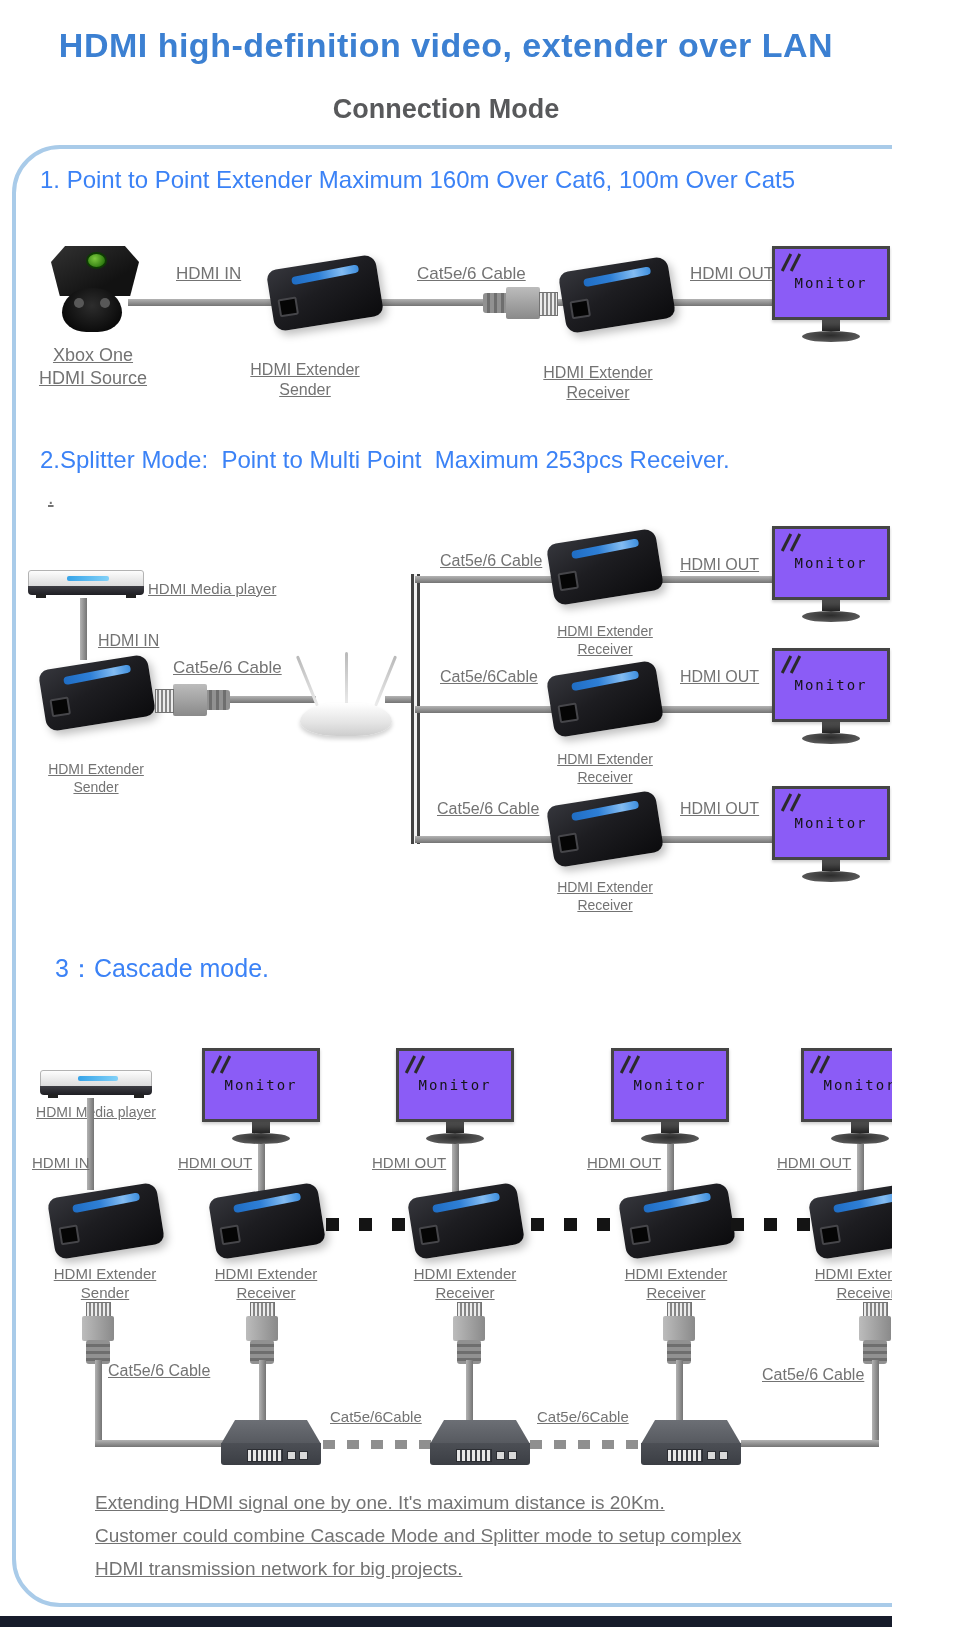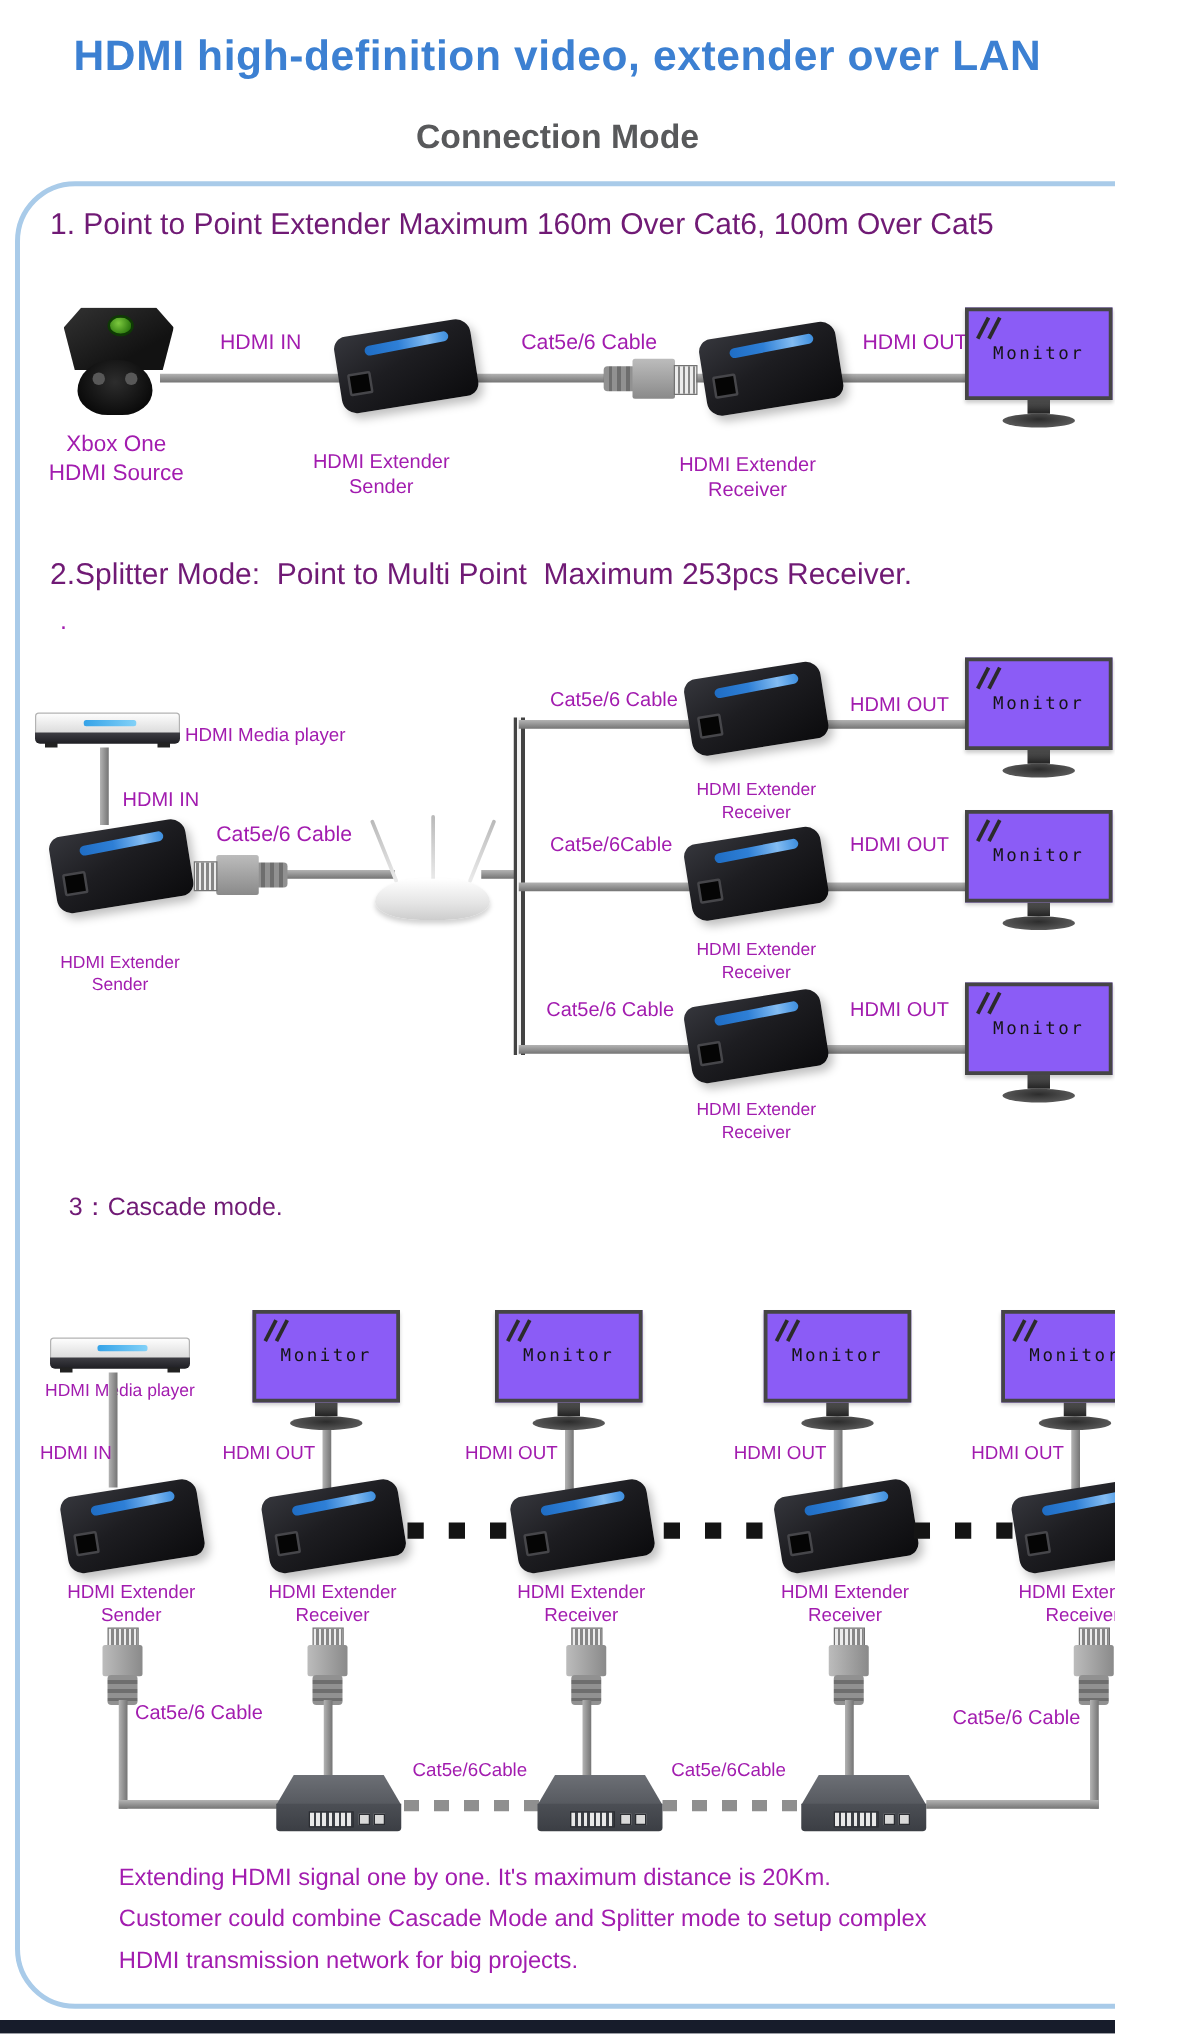--- a/index.html
+++ b/index.html
@@ -10,22 +10,22 @@
            font-size:34px; font-weight:bold; color:var(--title-blue,#3c80d2); letter-spacing:0.5px; }
   .subtitle { position:absolute; left:0; top:94px; width:100%; margin:0; text-align:center;
               font-size:27px; font-weight:bold; color:var(--subtitle-gray,#58595b); }
 
   .frame { position:absolute; left:12px; top:145px; width:924px; height:1454px;
            border:4px solid var(--frame-border,#a9cbe9); border-radius:48px; }
 
   .bottom-bar { position:absolute; left:0; top:1616px; width:960px; height:11px;
                 background:var(--bottom-bar,#171c2b); }
 
-  .sec-heading { position:absolute; font-size:24px; color:#701a75; white-space:pre-wrap; }
-  .lbl { position:absolute; color:#a21caf; white-space:nowrap; }
+  .sec-heading { position:absolute; font-size:24px; color:#3b82f6; white-space:pre-wrap; }
+  .lbl { position:absolute; color:#737373; white-space:nowrap;text-decoration:underline; }
   .center { text-align:center; }
   .pre { white-space:pre-line; }
 
   
   .cab { position:absolute; }
   .cab.h { height:7px; background:linear-gradient(#b3b3b3,#747474); }
   .cab.v { width:7px; background:linear-gradient(90deg,#b3b3b3,#747474); }
   .cab.dash { height:9px; background:repeating-linear-gradient(90deg,#8f8f8f 0 12px,transparent 12px 24px); }
   .trunk { position:absolute; width:9px;
            background:linear-gradient(90deg,#434343 0 3px,#f2f2f2 3px 6px,#434343 6px 9px); }
@@ -290,21 +290,21 @@
       <span class="mon-slash">
           <i></i>
           <i></i>
         </span>
       <span class="mon-text">Monitor</span>
     </div>
     <div class="mon-neck"></div>
     <div class="mon-base"></div>
   </div>
 
-  <div class="sec-heading" style="left:55px;top:952px;font-size:20px">3：Cascade mode.</div>
+  <div class="sec-heading" style="left:55px;top:952px;font-size:25px">3：Cascade mode.</div>
 
   <div class="monitor" style="left:202px;top:1048px">
     <div class="mon-screen">
       <span class="mon-slash">
           <i></i>
           <i></i>
         </span>
       <span class="mon-text">Monitor</span>
     </div>
     <div class="mon-neck"></div>

